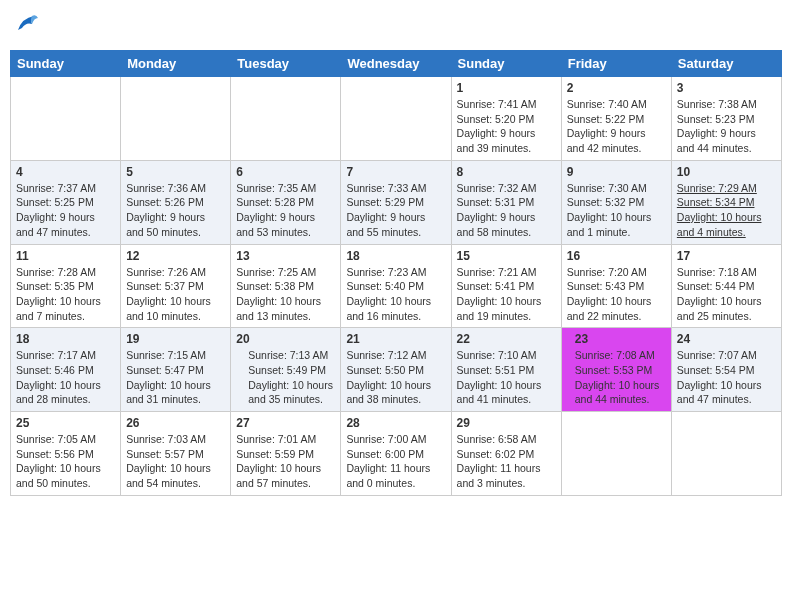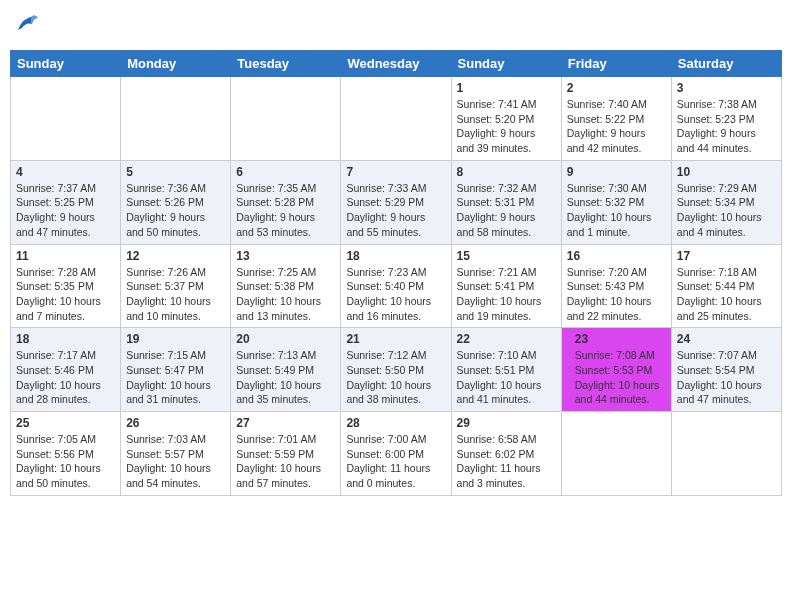--- a/index.html
+++ b/index.html
@@ -181,21 +181,21 @@
         </td>
         <td style="background: rgb(238, 242, 248);">
           <div class="day-num">9</div>
           <div class="day-info" style="white-space: pre-line;">Sunrise: 7:30 AM
 Sunset: 5:32 PM
 Daylight: 10 hours
 and 1 minute.</div>
         </td>
         <td style="background: rgb(238, 242, 248);">
           <div class="day-num">10</div>
-          <div class="day-info" style="white-space: pre-line;">Sunrise: 7:29 AM
+          <div class="day-info" style="white-space: pre-line; text-decoration: underline;">Sunrise: 7:29 AM
 Sunset: 5:34 PM
 Daylight: 10 hours
 and 4 minutes.</div>
         </td>
       </tr>
       <tr class="row-odd">
         <td style="background: rgb(255, 255, 255);">
           <div class="day-num">11</div>
           <div class="day-info" style="white-space: pre-line;">Sunrise: 7:28 AM
 Sunset: 5:35 PM
@@ -255,21 +255,21 @@
         </td>
         <td style="background: rgb(238, 242, 248);">
           <div class="day-num">19</div>
           <div class="day-info" style="white-space: pre-line;">Sunrise: 7:15 AM
 Sunset: 5:47 PM
 Daylight: 10 hours
 and 31 minutes.</div>
         </td>
         <td style="background: rgb(238, 242, 248);">
           <div class="day-num">20</div>
-          <div class="day-info" style="white-space: pre-line;">Sunrise: 7:13 AM
+          <div class="day-info" style="white-space: pre-line; margin-left: 12px;">Sunrise: 7:13 AM
 Sunset: 5:49 PM
 Daylight: 10 hours
 and 35 minutes.</div>
         </td>
         <td style="background: rgb(238, 242, 248);">
           <div class="day-num">21</div>
           <div class="day-info" style="white-space: pre-line;">Sunrise: 7:12 AM
 Sunset: 5:50 PM
 Daylight: 10 hours
 and 38 minutes.</div>

